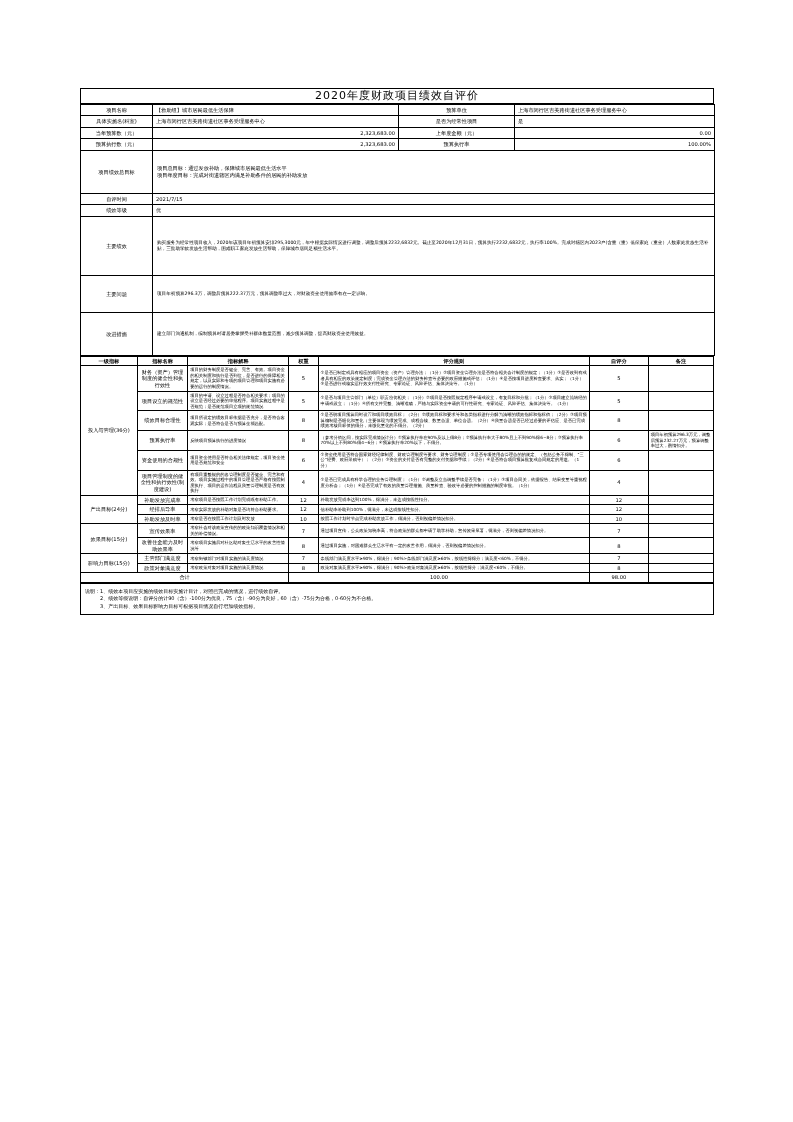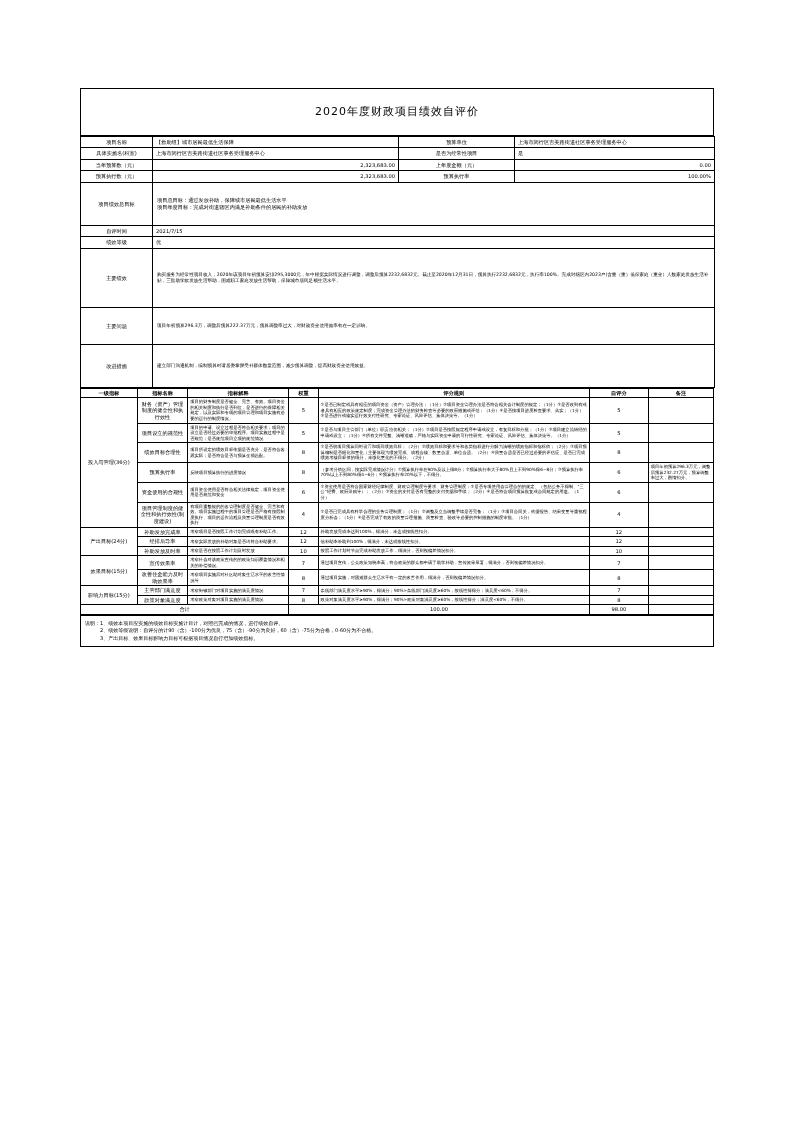--- a/index.html
+++ b/index.html
@@ -1,21 +1,21 @@
 <!DOCTYPE html>
 <html><head>
 <meta charset="utf-8">
 <style>
   html,body{margin:0;padding:0;background:#b8b8b8;}
   body{font-family:"DejaVu Sans","Liberation Sans",sans-serif;}
   .page{width:793px;height:1122px;background:#fff;margin:0 auto;position:relative;overflow:hidden;}
   .sheet{position:absolute;left:80px;top:88px;width:634px;}
   table{border-collapse:collapse;width:100%;table-layout:fixed;}
   td,th{border:1px solid #000;padding:1px 2px;font-size:5.2px;line-height:1.25;vertical-align:middle;color:#000;}
-  .title{font-size:11px;text-align:center;padding:16px 0;font-weight:normal;letter-spacing:1px;}
+  .title{font-size:11px;text-align:center;padding:0 0;font-weight:normal;letter-spacing:1px;}
   .c{text-align:center;}
   .l{text-align:left;}
   .r{text-align:right;}
   .lbl{text-align:center;background:#fff;}
   .small{font-size:4.6px;line-height:1.3;}
   .tiny{font-size:4.3px;line-height:1.3;}
   .note{font-size:5px;line-height:1.5;padding:4px 4px;}
   .pad2{padding:2px 3px;}
   .pad3{padding:3px 4px;}
 </style>

